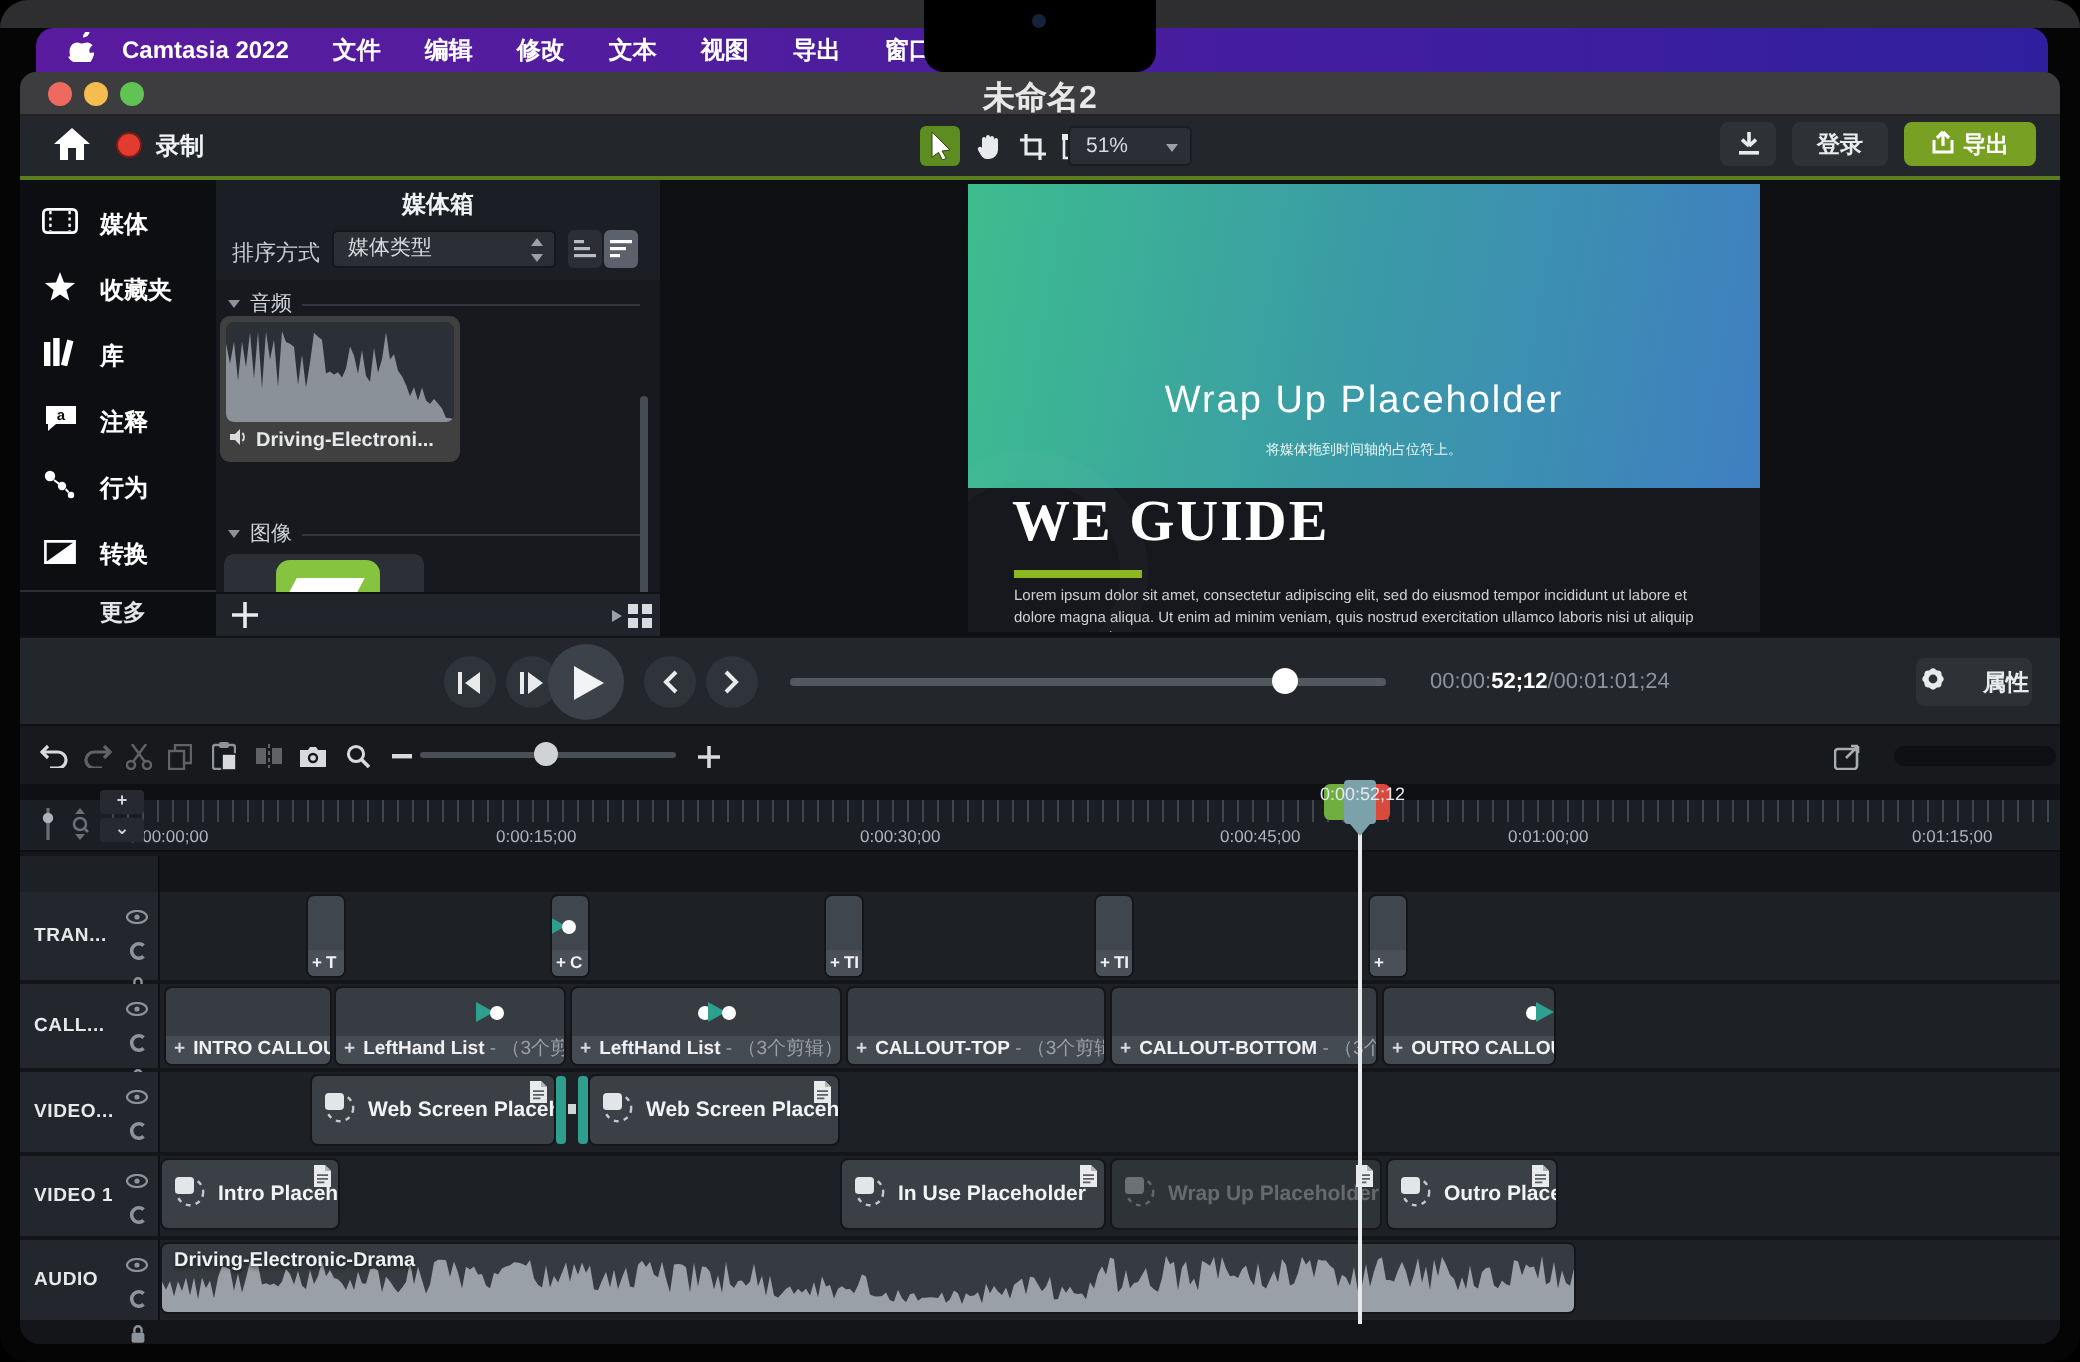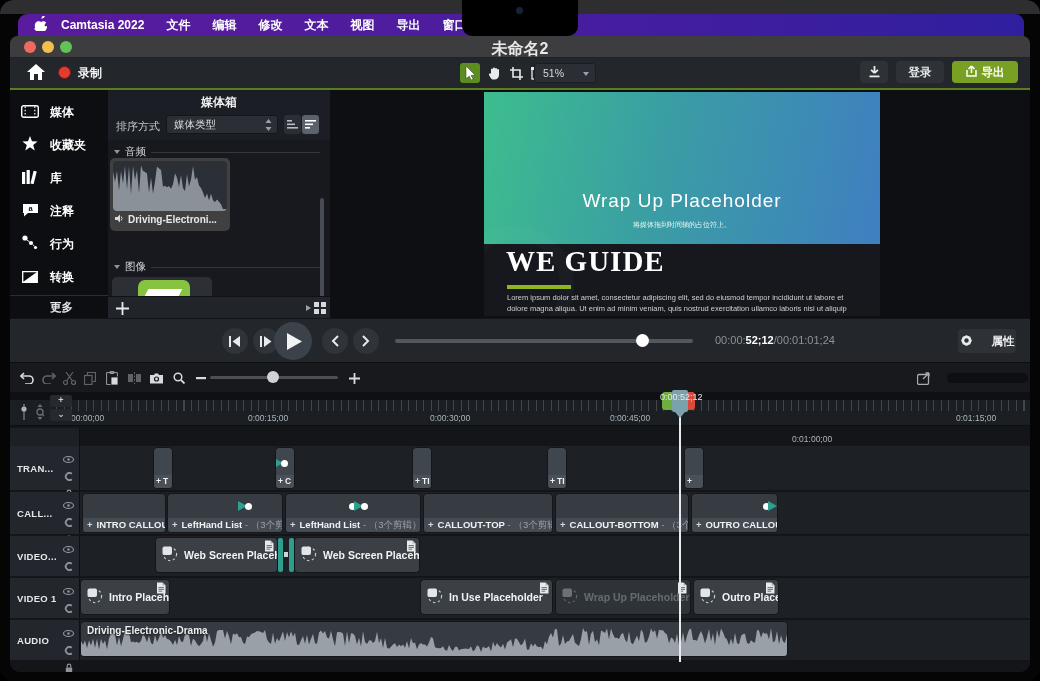--- a/index.html
+++ b/index.html
@@ -478,21 +478,21 @@
             <path d="M6 7 L12 1 M12 1 H8.5 M12 1 V4.5" stroke="#a8adb3" stroke-width="1.3" fill="none"></path>
           </svg>
       </span>
       <span class="tl-hscroll"></span>
     </div>
 
     <div class="timeline">
       <div class="tl-strip"></div>
       <div class="ruler">
         <div class="ticks"></div>
-        <span id="ruler-labels"><span class="rlabel" style="left: 54px;">0:00:00;00</span><span class="rlabel" style="left: 238px;">0:00:15;00</span><span class="rlabel" style="left: 420px;">0:00:30;00</span><span class="rlabel" style="left: 600px;">0:00:45;00</span><span class="rlabel" style="left: 782px; margin-top: 21px;">0:01:00;00</span><span class="rlabel" style="left: 946px;">0:01:15;00</span></span>
+        <span id="ruler-labels"><span class="rlabel" style="left: 54px;">0:00:00;00</span><span class="rlabel" style="left: 238px;">0:00:15;00</span><span class="rlabel" style="left: 420px;">0:00:30;00</span><span class="rlabel" style="left: 600px;">0:00:45;00</span><span class="rlabel" style="left: 744px;">0:01:00;00</span><span class="rlabel" style="left: 946px;">0:01:15;00</span></span>
       </div>
       <span style="position:absolute;left:10px;top:12px;">
         <svg width="8" height="16" viewBox="0 0 8 16">
             <rect x="3.2" y="0" width="1.6" height="16" fill="#6b7076"></rect>
             <circle cx="4" cy="5" r="2.6" fill="#aeb3b9"></circle>
           </svg>
       </span>
       <span style="position:absolute;left:24px;top:12px;">
         <svg width="12" height="16" viewBox="0 0 12 16">
             <path d="M6 0 L8.5 3 H3.5 Z" fill="#6b7076"></path>

